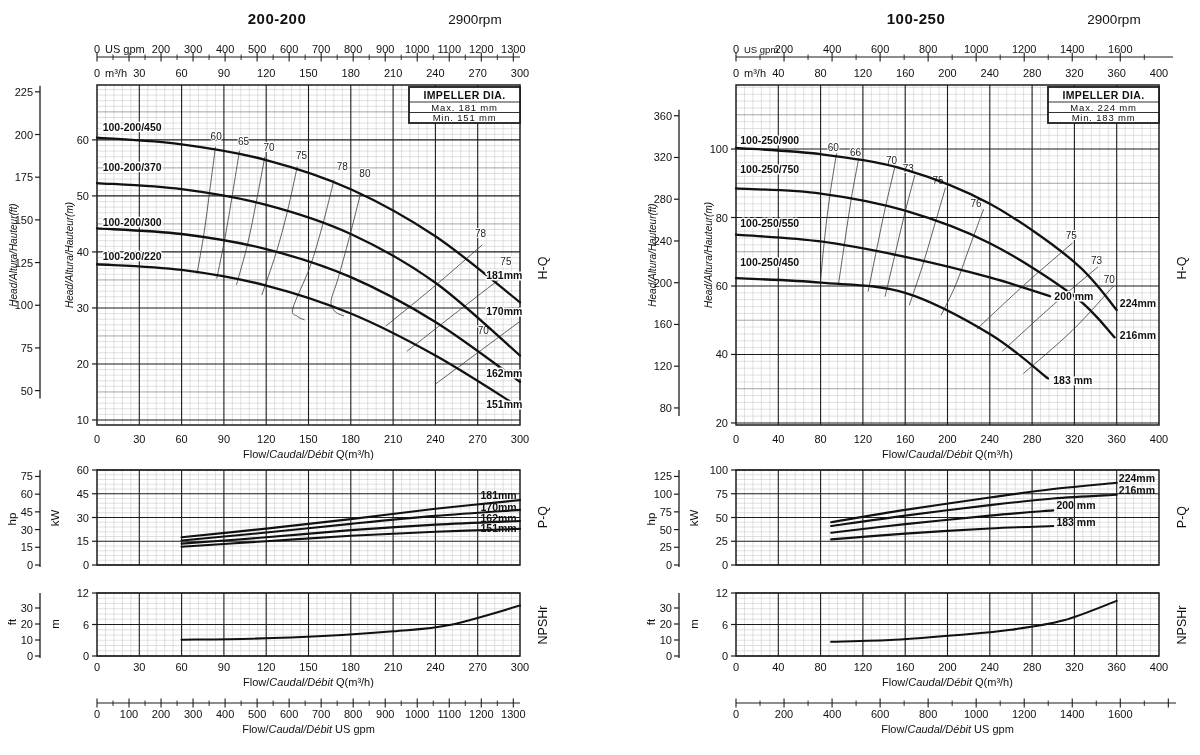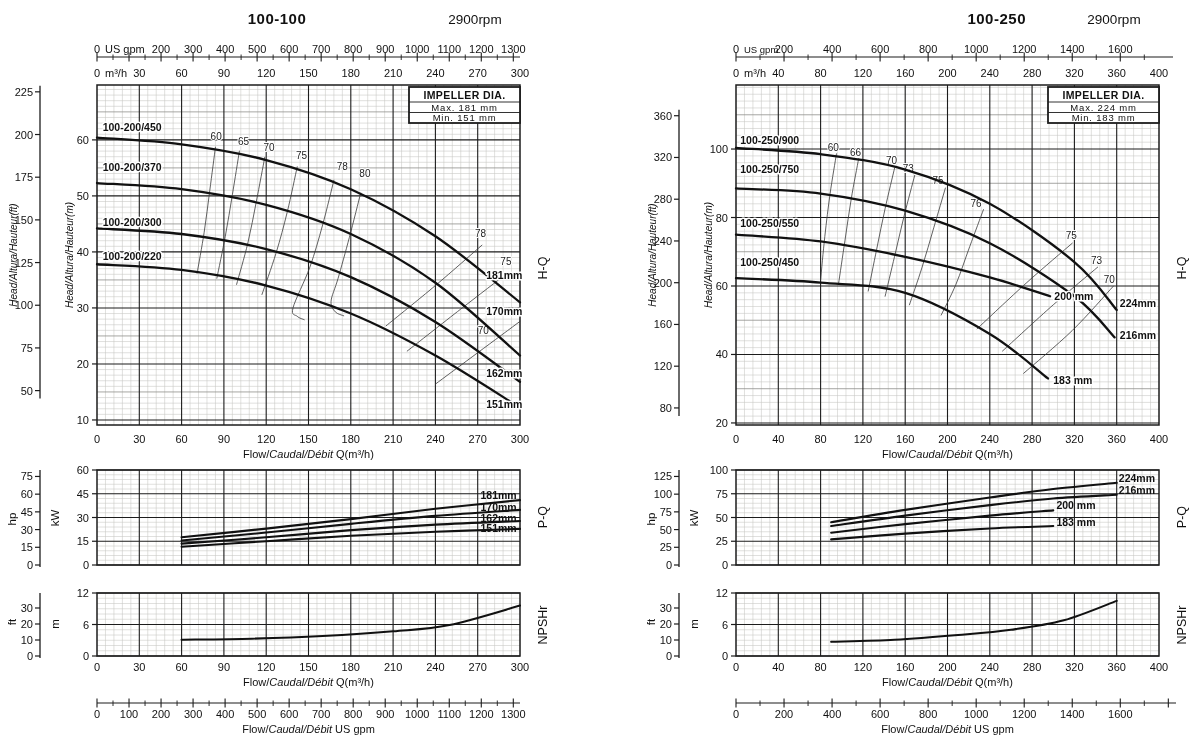--- a/index.html
+++ b/index.html
@@ -7,23 +7,23 @@
          font-family:"Liberation Sans",sans-serif;color:#111;overflow:hidden;}
   .chart-title{position:absolute;width:220px;text-align:center;font-size:15px;font-weight:bold;letter-spacing:.5px;}
   .chart-rpm{position:absolute;width:140px;text-align:center;font-size:13.5px;}
   svg{position:absolute;left:0;top:0;}
   text{font-family:"Liberation Sans",sans-serif;}
 </style>
 </head>
 <body>
 
 <div class="stage">
-  <div class="chart-title" style="left:167px;top:10px;">100-100</div>
+  <div class="chart-title" style="left:167px;top:10px;">200-200</div>
   <div class="chart-rpm" style="left:405px;top:12px;">2900rpm</div>
-  <div class="chart-title" style="left:806px;top:10px;text-align:right;">100-250</div>
+  <div class="chart-title" style="left:806px;top:10px;">100-250</div>
   <div class="chart-rpm" style="left:1044px;top:12px;">2900rpm</div>
   <svg id="chart-svg" width="1200" height="755" viewBox="0 0 1200 755">
       <g>
         <g>
           <line x1="97" y1="57" x2="520" y2="57" stroke="#1c1c1c" stroke-width="1.2"></line>
           <line x1="97" y1="52.5" x2="97" y2="61.5" stroke="#1c1c1c" stroke-width="1.1"></line>
           <line x1="113.01196" y1="54.5" x2="113.01196" y2="60" stroke="#1c1c1c" stroke-width="0.9"></line>
           <line x1="129.02392" y1="52.5" x2="129.02392" y2="61.5" stroke="#1c1c1c" stroke-width="1.1"></line>
           <line x1="145.03588" y1="54.5" x2="145.03588" y2="60" stroke="#1c1c1c" stroke-width="0.9"></line>
           <line x1="161.04784" y1="52.5" x2="161.04784" y2="61.5" stroke="#1c1c1c" stroke-width="1.1"></line>

